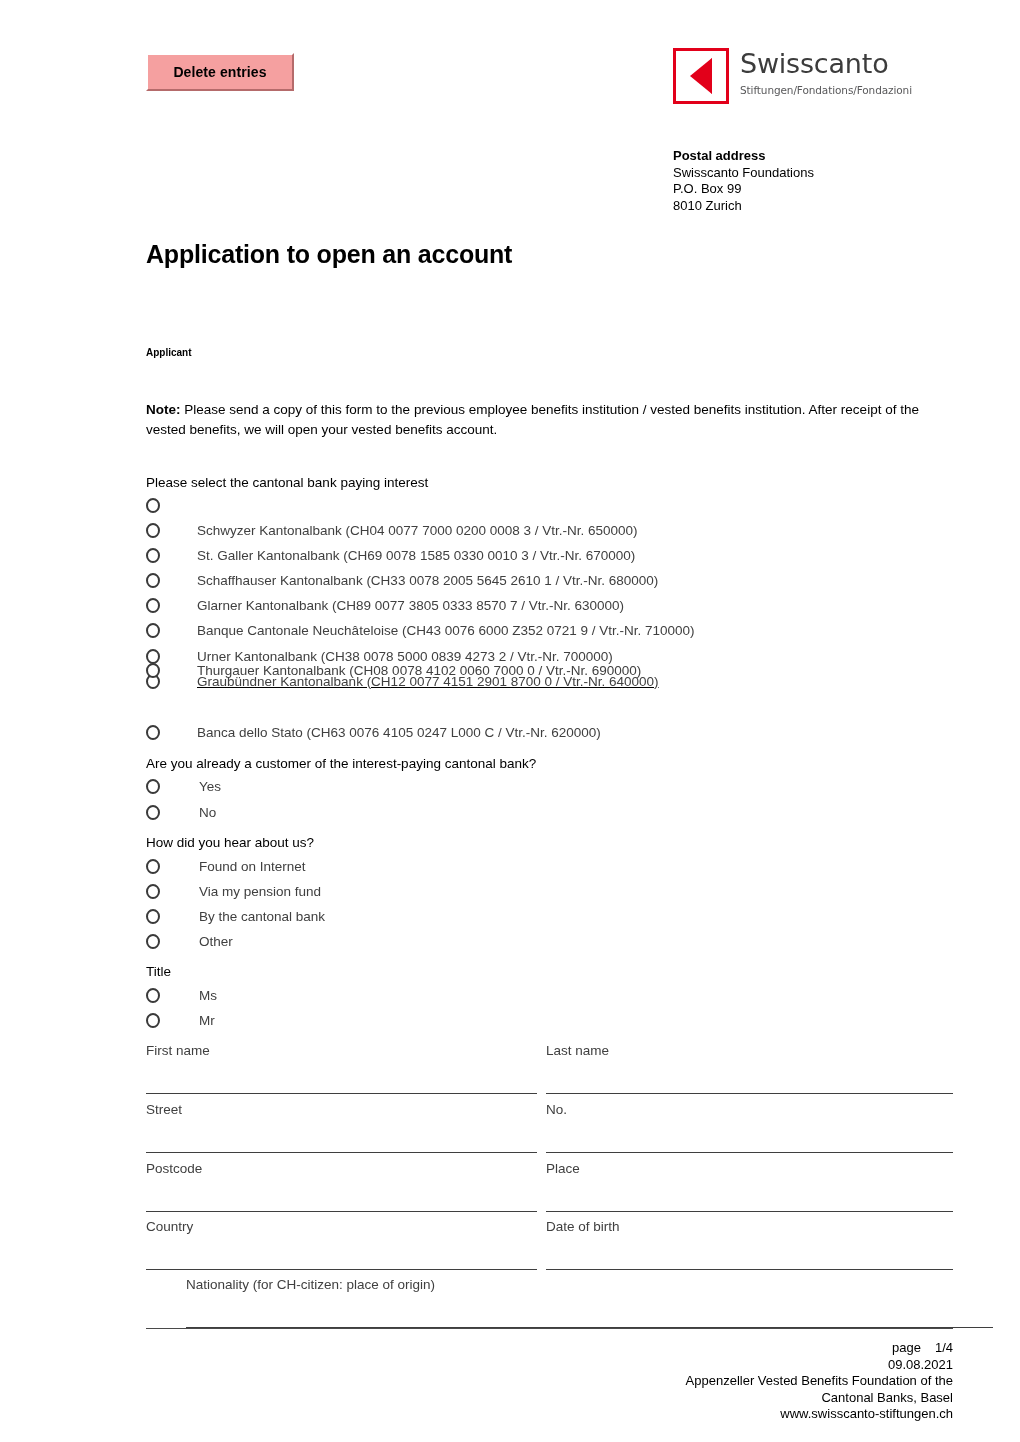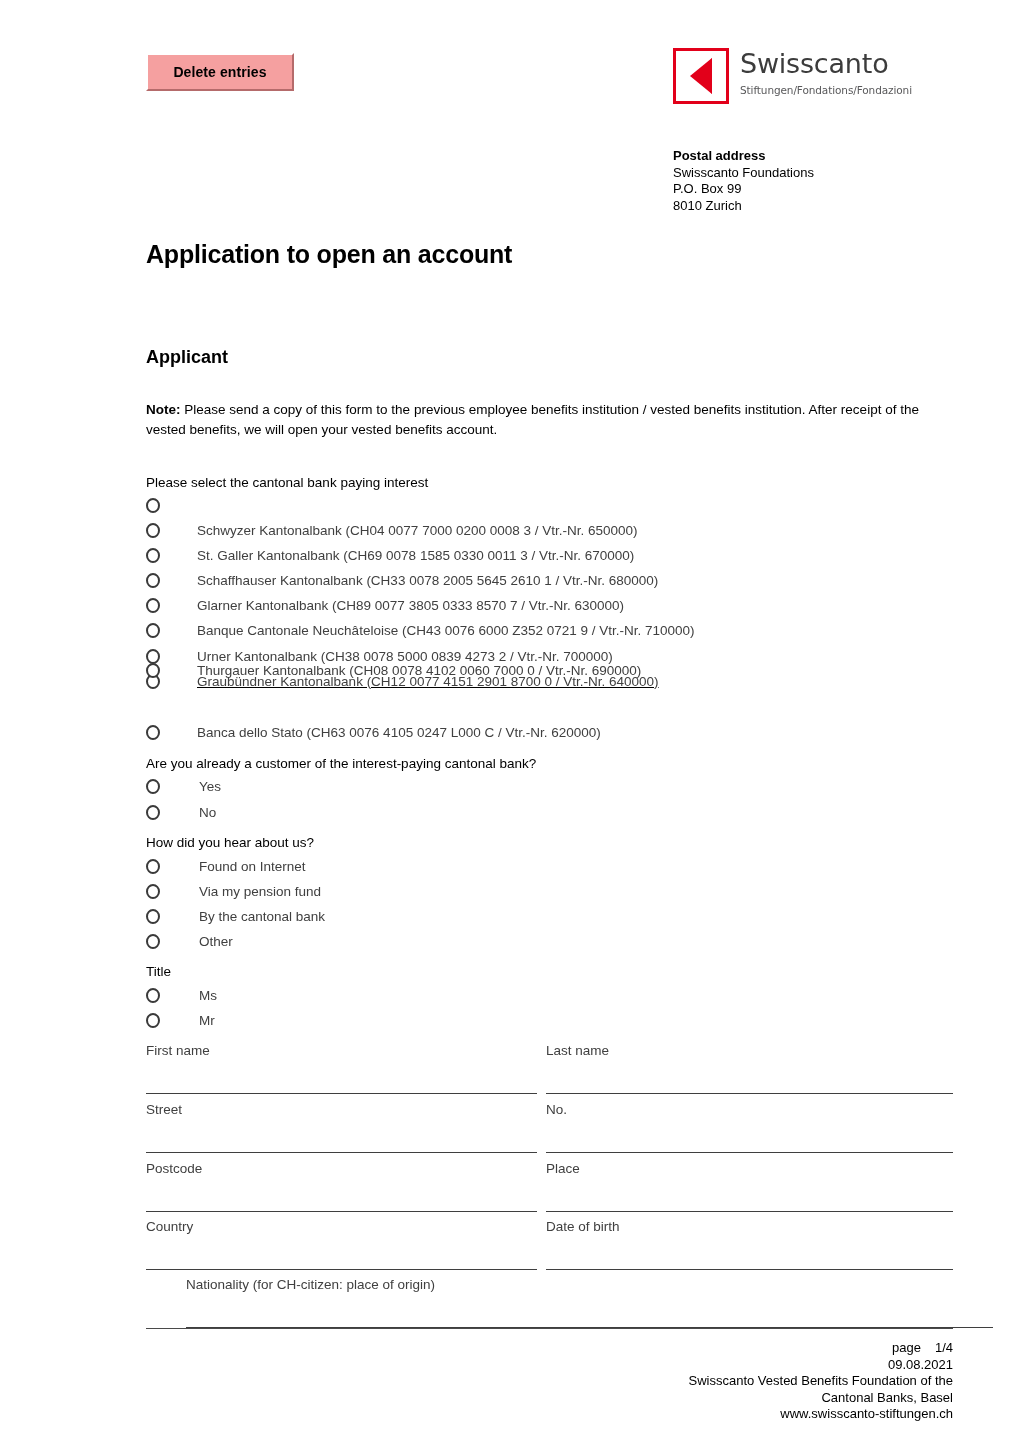--- a/index.html
+++ b/index.html
@@ -110,21 +110,21 @@
     font-weight: bold;
     letter-spacing: -0.2px;
     color: #000000;
   }
 
   
   .section-head {
     position: absolute;
     left: 146px;
     top: 347px;
-    font-size: 18px;
+    font-size: 10px;
     font-weight: bold;
     color: #000000;
   }
 
   
   .note {
     position: absolute;
     left: 146px;
     top: 400px;
     width: 800px;
@@ -256,21 +256,21 @@
 
   <div class="radio-row indent-bank" style="top:495px;">
     <span class="radio"></span>
   </div>
   <div class="radio-row indent-bank" style="top:520px;">
     <span class="radio"></span>
     <span class="radio-label">Schwyzer Kantonalbank (CH04 0077 7000 0200 0008 3 / Vtr.-Nr. 650000)</span>
   </div>
   <div class="radio-row indent-bank" style="top:545px;">
     <span class="radio"></span>
-    <span class="radio-label">St. Galler Kantonalbank (CH69 0078 1585 0330 0011 3 / Vtr.-Nr. 670000)</span>
+    <span class="radio-label">St. Galler Kantonalbank (CH69 0078 1585 0330 0010 3 / Vtr.-Nr. 670000)</span>
   </div>
   <div class="radio-row indent-bank" style="top:570px;">
     <span class="radio"></span>
     <span class="radio-label">Schaffhauser Kantonalbank (CH33 0078 2005 5645 2610 1 / Vtr.-Nr. 680000)</span>
   </div>
   <div class="radio-row indent-bank" style="top:595px;">
     <span class="radio"></span>
     <span class="radio-label">Glarner Kantonalbank (CH89 0077 3805 0333 8570 7 / Vtr.-Nr. 630000)</span>
   </div>
   <div class="radio-row indent-bank" style="top:620px;">
@@ -370,18 +370,18 @@
 
   <div class="field" style="left:146px; top:1276px; width:807px;margin-left:40px;">
     <span class="f-label">Nationality (for CH-citizen: place of origin)</span>
     <input class="f-input" type="text" value="" style="">
   </div>
 
   <div class="footer-rule"></div>
   <div class="footer-text">
     <div class="pg"><span>page</span><span class="num">1/4</span></div>
     <div>09.08.2021</div>
-    <div>Swisscanto Vested Benefits Foundation of the</div>
+    <div>Appenzeller Vested Benefits Foundation of the</div>
     <div>Cantonal Banks, Basel</div>
     <div>www.swisscanto-stiftungen.ch</div>
   </div>
 
 </div>
 
 </body></html>

